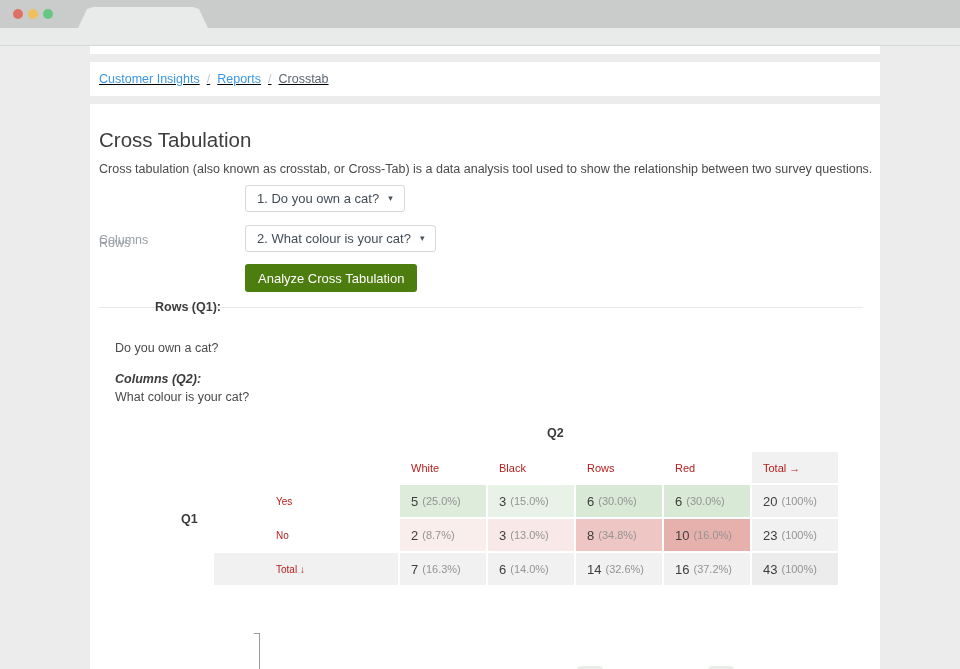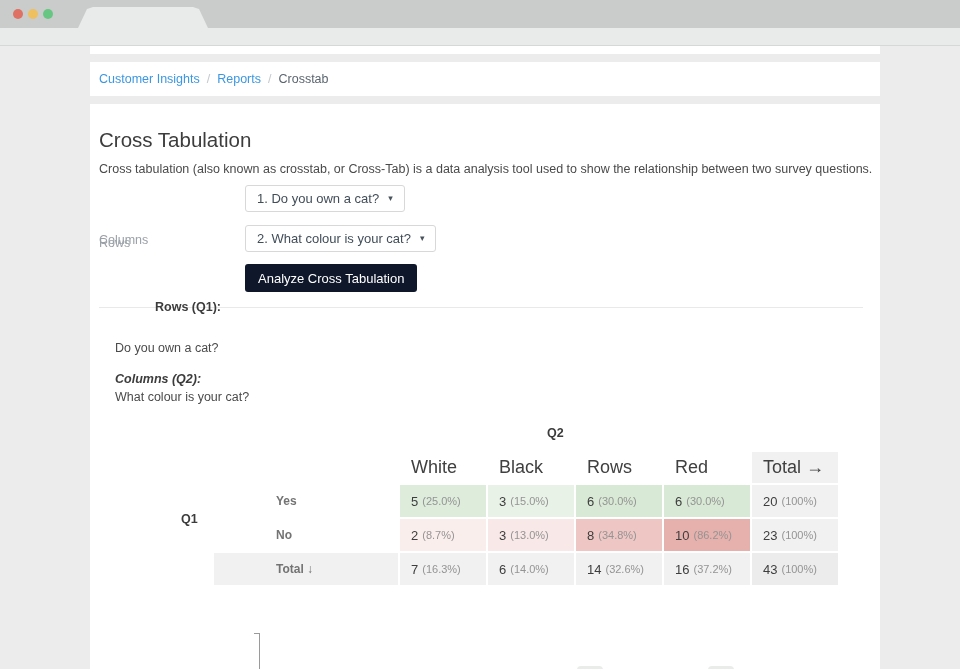--- a/index.html
+++ b/index.html
@@ -15,21 +15,21 @@
   .dot-yellow { left:28px; background:#eec05f; }
   .dot-green  { left:43px; background:#68c683; }
   .tab { position:absolute; left:78px; top:7px; width:130px; height:21px; background:#e9eaea;
          clip-path:polygon(0 100%, 9px 2px, 15px 0, calc(100% - 15px) 0, calc(100% - 9px) 2px, 100% 100%); }
   .toolbar { position:absolute; top:28px; left:0; right:0; height:18px; background:#e9eaea;
              border-bottom:1px solid #d6d8d7; }
 
   
   .topstrip { position:absolute; left:90px; top:46px; width:790px; height:8px; background:#fff; }
   .breadcrumb-bar { position:absolute; left:90px; top:62px; width:790px; height:34px; background:#fff;
-                    display:flex; align-items:center; padding-left:9px; font-size:12.5px; gap:7px; }
+                    display:flex; align-items:center; padding-left:9px; font-size:12.5px; gap:7px;text-decoration:underline; }
   .breadcrumb-bar a { text-decoration:none; cursor:pointer; }
   .bc-sep { color:#c3c9cd; }
   .bc-current { color:#5b6570; }
 
   .card { position:absolute; left:90px; top:104px; width:790px; height:565px; background:#fff; }
   .card > * { position:absolute; }
 
   .title { left:9px; top:24px; font-size:20.5px; font-weight:500; color:#3d3d3d; }
   .desc  { left:9px; top:58px; font-size:12.5px; color:#4a4a4a; white-space:nowrap; }
 
@@ -55,22 +55,22 @@
   .sum-1 { top:196px;padding-left:40px; } .sum-2 { top:237px; } .sum-3 { top:268px;font-style:italic; } .sum-4 { top:286px; }
 
   .axis-col { left:457px; top:322px; font-size:12.5px; font-weight:bold; color:#3c3c3c; }
   .axis-row { left:91px;  top:408px; font-size:12.5px; font-weight:bold; color:#3c3c3c; }
 
   
   .xtab { left:124px; top:348px; display:grid;
           grid-template-columns:184px repeat(5, 86px);
           grid-template-rows:31px 32px 32px 32px; gap:2px; }
   .cell { display:flex; align-items:center; padding-left:11px; }
-  .th { font-size:18px; color:#404040; }
-  .rowlbl { font-size:12px; color:#737373; padding-left:62px;font-weight:bold; }
+  .th { font-size:11px; color:#b91c1c; }
+  .rowlbl { font-size:10px; color:#b91c1c; padding-left:62px; }
   .num { font-size:13px; color:#3e3e3e; }
   .pct { font-size:11px; color:#949494; margin-left:4px; }
   .gray { background:#f1f1f1; }
 
   
   .chart-axis { left:169px; top:529px; width:1px; height:36px; background:#9a9a9a; }
   .chart-tick { left:164px; top:529px; width:6px; height:1px; background:#9a9a9a; }
   .legend-pill { top:562px; width:26px; height:4px; background:#e9ece9; border-radius:4px 4px 0 0; }
   .pill-1 { left:487px; } .pill-2 { left:618px; }
 </style>
@@ -107,21 +107,21 @@
       <span>1. Do you own a cat?</span>
       <span class="caret">▾</span>
     </div>
 
     <span class="field-label lbl-cols">Columns</span>
     <div class="select sel-cols">
       <span>2. What colour is your cat?</span>
       <span class="caret">▾</span>
     </div>
 
-    <button type="button" class="analyze" style="background-color: #0f172a;">Analyze Cross Tabulation</button>
+    <button type="button" class="analyze" style="background-color: #4d7c0f;">Analyze Cross Tabulation</button>
 
     <div class="divider"></div>
 
     <span class="sum-line sum-1 sum-bold">Rows (Q1):</span>
     <span class="sum-line sum-2">Do you own a cat?</span>
     <span class="sum-line sum-3 sum-bold">Columns (Q2):</span>
     <span class="sum-line sum-4">What colour is your cat?</span>
 
     <span class="axis-col">Q2</span>
     <span class="axis-row">Q1</span>
@@ -164,21 +164,21 @@
       <div class="cell" style="background-color: rgb(248, 233, 232);">
         <span class="num">3</span>
         <span class="pct">(13.0%)</span>
       </div>
       <div class="cell" style="background-color: rgb(238, 199, 196);">
         <span class="num">8</span>
         <span class="pct">(34.8%)</span>
       </div>
       <div class="cell" style="background-color: rgb(230, 177, 173);">
         <span class="num">10</span>
-        <span class="pct">(86.2%)</span>
+        <span class="pct">(16.0%)</span>
       </div>
       <div class="cell" style="background-color: rgb(241, 241, 241);">
         <span class="num">23</span>
         <span class="pct">(100%)</span>
       </div>
 
       <div class="cell rowlbl gray">Total ↓</div>
       <div class="cell" style="background-color: rgb(241, 241, 241);">
         <span class="num">7</span>
         <span class="pct">(16.3%)</span>

